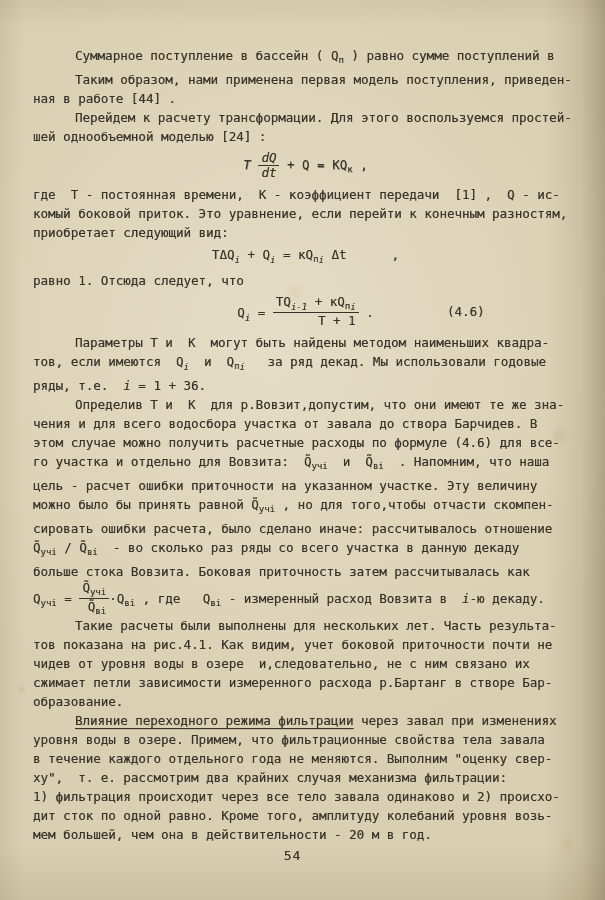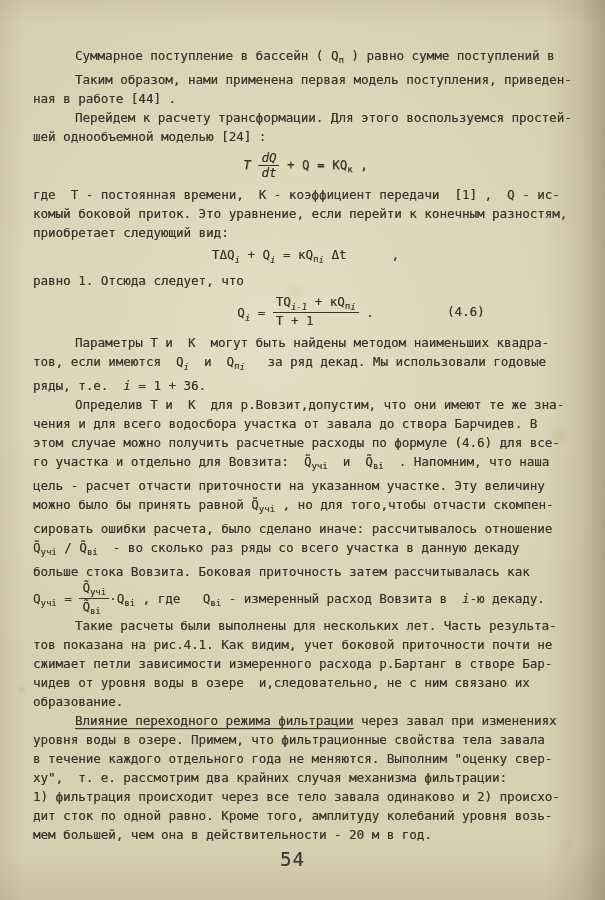--- a/index.html
+++ b/index.html
@@ -30,26 +30,26 @@
   .block{margin:0;}
   .line{white-space:pre;line-height:19px;position:relative;}
   .block.indent .line.first{padding-left:42px;}
   .block.formula{margin:3px 0 4px;}
   .block.formula .line{text-align:center;line-height:normal;padding:2px 0;}
   .seg-sub{font-size:9px;vertical-align:-3px;letter-spacing:0;}
   .seg-subi{font-size:9px;vertical-align:-3.5px;font-style:italic;}
   .seg-i{font-style:italic;}
   .seg-u{text-decoration:underline;text-underline-offset:3px;text-decoration-thickness:1px;}
   .seg-eqnum{position:absolute;left:398px;top:50%;transform:translateY(-50%);margin-left:16px;}
-  .frac{display:inline-block;vertical-align:-0.62em;text-align:left;line-height:1.05;}
+  .frac{display:inline-block;vertical-align:-0.62em;text-align:right;line-height:1.05;}
   .frac .num{display:block;border-bottom:1px solid #36332a;padding:0 3px 0.5px;}
   .frac .den{display:block;padding:0.5px 3px 0;}
   .pageno{
     position:absolute;left:0;right:20px;top:848px;text-align:center;
-    color:#3a372e;font-size:19px;letter-spacing:1px;
+    color:#3a372e;font-size:13px;letter-spacing:1px;
     text-shadow:0.3px 0.3px 0.4px rgba(62,57,46,0.5);
   }
 </style>
 </head>
 <body>
 
 <div class="page">
   <div class="body-col">
       <div class="block p indent">
         <div class="line first"><span>Суммарное поступление в бассейн ( </span><span>Q</span><span class="seg-sub">п</span><span> ) равно сумме поступлений в</span></div>
@@ -82,32 +82,32 @@
       <div class="block p indent">
         <div class="line first"><span>Параметры Т и  К  могут быть найдены методом наименьших квадра-</span></div>
         <div class="line"><span>тов, если имеются  Q</span><span class="seg-subi">i</span><span>  и  Q</span><span class="seg-sub">п</span><span class="seg-subi">i</span><span>   за ряд декад. Мы использовали годовые</span></div>
         <div class="line"><span>ряды, т.е.  </span><span class="seg-i">i</span><span> = 1 + 36.</span></div>
       </div>
       <div class="block p indent">
         <div class="line first"><span>Определив Т и  К  для р.Вовзит,допустим, что они имеют те же зна-</span></div>
         <div class="line"><span>чения и для всего водосбора участка от завала до створа Барчидев. В</span></div>
         <div class="line"><span>этом случае можно получить расчетные расходы по формуле (4.6) для все-</span></div>
         <div class="line"><span>го участка и отдельно для Вовзита:  Q̃</span><span class="seg-sub">учi</span><span>  и  Q̃</span><span class="seg-sub">вi</span><span>  . Напомним, что наша</span></div>
-        <div class="line"><span>цель - расчет отчасти приточности на указанном участке. Эту величину</span></div>
+        <div class="line"><span>цель - расчет ошибки приточности на указанном участке. Эту величину</span></div>
         <div class="line"><span>можно было бы принять равной Q̃</span><span class="seg-sub">учi</span><span> , но для того,чтобы отчасти скомпен-</span></div>
         <div class="line"><span>сировать ошибки расчета, было сделано иначе: рассчитывалось отношение</span></div>
         <div class="line"><span>Q̃</span><span class="seg-sub">учi</span><span> / Q̃</span><span class="seg-sub">вi</span><span>  - во сколько раз ряды со всего участка в данную декаду</span></div>
         <div class="line"><span>больше стока Вовзита. Боковая приточность затем рассчитывалась как</span></div>
         <div class="line"><span>Q</span><span class="seg-sub">учi</span><span> = </span><span class="frac"><span class="num"><span>Q̃</span><span class="seg-sub">учi</span></span><span class="den"><span>Q̃</span><span class="seg-sub">вi</span></span></span><span>·Q</span><span class="seg-sub">вi</span><span> , где   Q</span><span class="seg-sub">вi</span><span> - измеренный расход Вовзита в  </span><span class="seg-i">i</span><span>-ю декаду.</span></div>
       </div>
       <div class="block p indent">
         <div class="line first"><span>Такие расчеты были выполнены для нескольких лет. Часть результа-</span></div>
         <div class="line"><span>тов показана на рис.4.1. Как видим, учет боковой приточности почти не</span></div>
+        <div class="line"><span>чидев от уровня воды в озере  и,следовательно, не с ним связано их</span></div>
         <div class="line"><span>сжимает петли зависимости измеренного расхода р.Бартанг в створе Бар-</span></div>
-        <div class="line"><span>чидев от уровня воды в озере  и,следовательно, не с ним связано их</span></div>
         <div class="line"><span>образование.</span></div>
       </div>
       <div class="block p indent">
         <div class="line first"><span class="seg-u">Влияние переходного режима фильтрации</span><span> через завал при изменениях</span></div>
         <div class="line"><span>уровня воды в озере. Примем, что фильтрационные свойства тела завала</span></div>
         <div class="line"><span>в течение каждого отдельного года не меняются. Выполним "оценку свер-</span></div>
         <div class="line"><span>ху",  т. е. рассмотрим два крайних случая механизма фильтрации:</span></div>
         <div class="line"><span>1) фильтрация происходит через все тело завала одинаково и 2) происхо-</span></div>
         <div class="line"><span>дит сток по одной равно. Кроме того, амплитуду колебаний уровня возь-</span></div>
         <div class="line"><span>мем большей, чем она в действительности - 20 м в год.</span></div>

